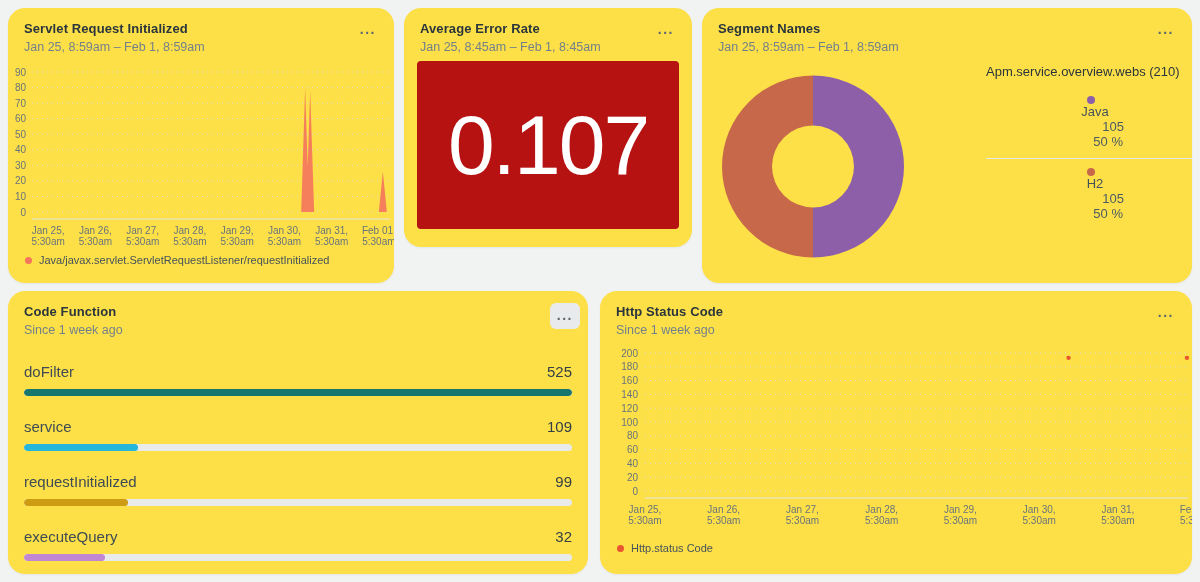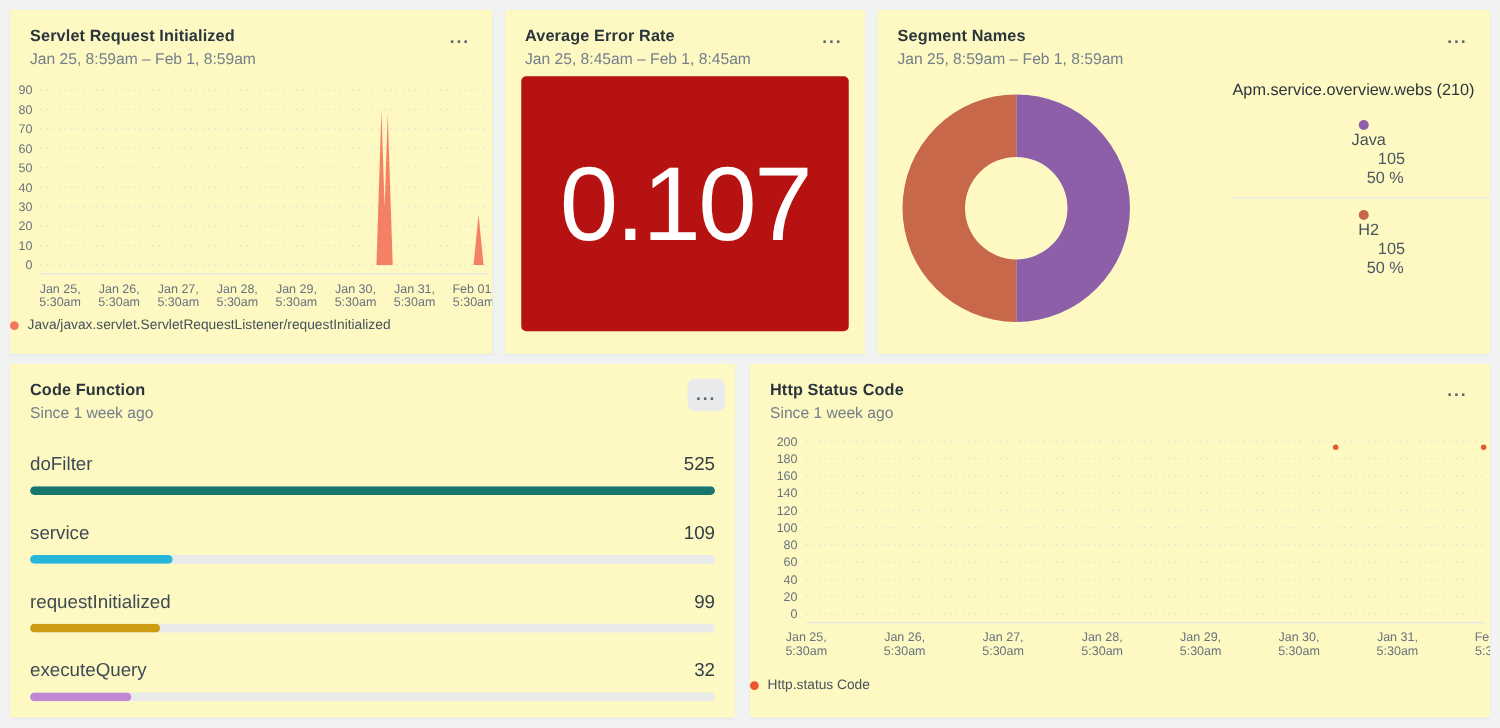--- a/index.html
+++ b/index.html
@@ -5,27 +5,27 @@
   * { box-sizing: border-box; margin: 0; padding: 0; }
   html,body { width:1200px; height:582px; }
   body {
     position: relative;
     background: #f1f3f3;
     font-family: "Liberation Sans", sans-serif;
     overflow: hidden;
   }
   .card {
     position: absolute;
-    background: #fef9c3;
-    border-radius: 0;
+    background: #fde047;
+    border-radius: 17px;
     overflow: hidden;
     box-shadow: 0 1px 2px rgba(0,0,0,.05);
   }
   #card-servlet { left:8px;   top:8px;   width:386px; height:275px; }
-  #card-error   { left:404px; top:8px;   width:288px; height:275px; }
+  #card-error   { left:404px; top:8px;   width:288px; height:239px; }
   #card-segment { left:702px; top:8px;   width:490px; height:275px; }
   #card-codefn  { left:8px;   top:291px; width:580px; height:283px; }
   #card-http    { left:600px; top:291px; width:592px; height:283px; }
 
   .card-header { padding:13px 16px 0; position:relative; }
   .card-title  { font-size:13px; font-weight:700; color:#2a353c; letter-spacing:.1px; }
   .card-sub    { font-size:12.5px; color:#73808a; margin-top:4px; }
   .menu-btn {
     position:absolute; right:14px; top:14px;
     border:0; background:none; color:#5b666e;
@@ -33,21 +33,21 @@
     line-height:8px; padding:3px 4px; cursor:pointer;
   }
   .menu-btn.boxed {
     background:#e9eaeb; border-radius:6px; right:8px; top:12px; padding:8px 7px 10px;
   }
 
   svg.chart { display:block; margin-top:2px; }
   .axis-text { font-size:10px; fill:#68737c; font-family:"Liberation Sans",sans-serif; }
   .chart-legend {
     display:flex; align-items:center; gap:7px;
-    font-size:11px; color:#45525a; margin-top:2px;
+    padding-left:17px; font-size:11px; color:#45525a; margin-top:2px;
   }
   #card-http .chart-legend { margin-top:13px; }
   .dot { width:8px; height:8px; border-radius:50%; display:inline-block; flex:0 0 auto; }
   .dot.sm { width:7px; height:7px; }
 
   
   .billboard {
     position:absolute; left:13px; right:13px; top:53px; bottom:18px;
     border-radius:4px; display:flex; align-items:center; justify-content:center;
     font-size:84px; letter-spacing:-2px; font-weight:400;

